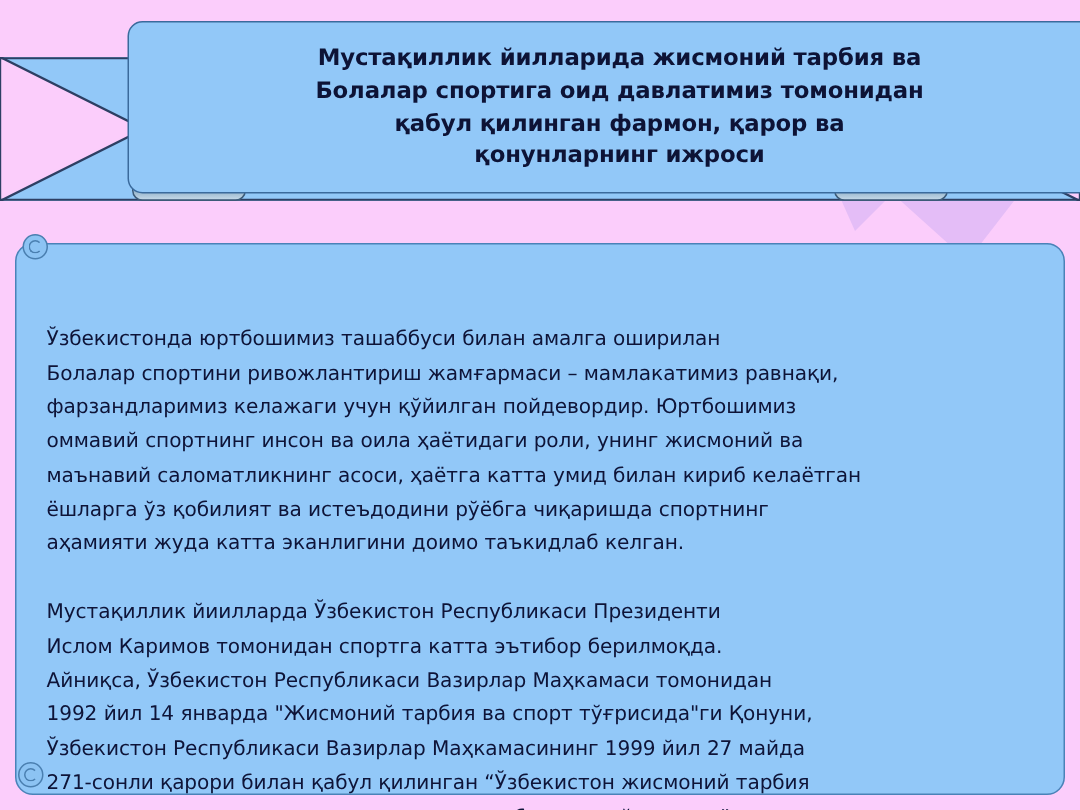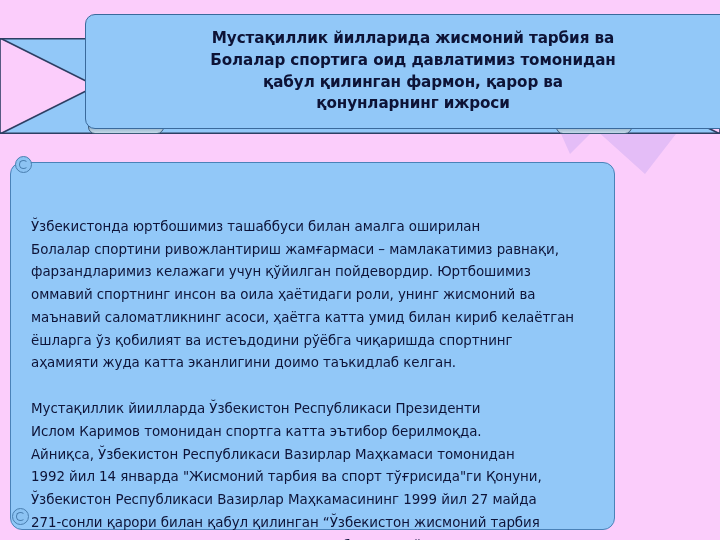--- a/index.html
+++ b/index.html
@@ -84,21 +84,21 @@
     white-space: pre-line;
     letter-spacing: -0.1px;
     padding: 0 10px;
   }
 
   
   .body-box {
     position: absolute;
     left: 10px;
     top: 162px;
-    width: 605px;
+    width: 700px;
     height: 368px;
     background: #92c8f8;
     border: 1.5px solid #4a82b8;
     border-radius: 12px;
     box-sizing: border-box;
   }
 
   .curl {
     position: absolute;
     width: 17px;

